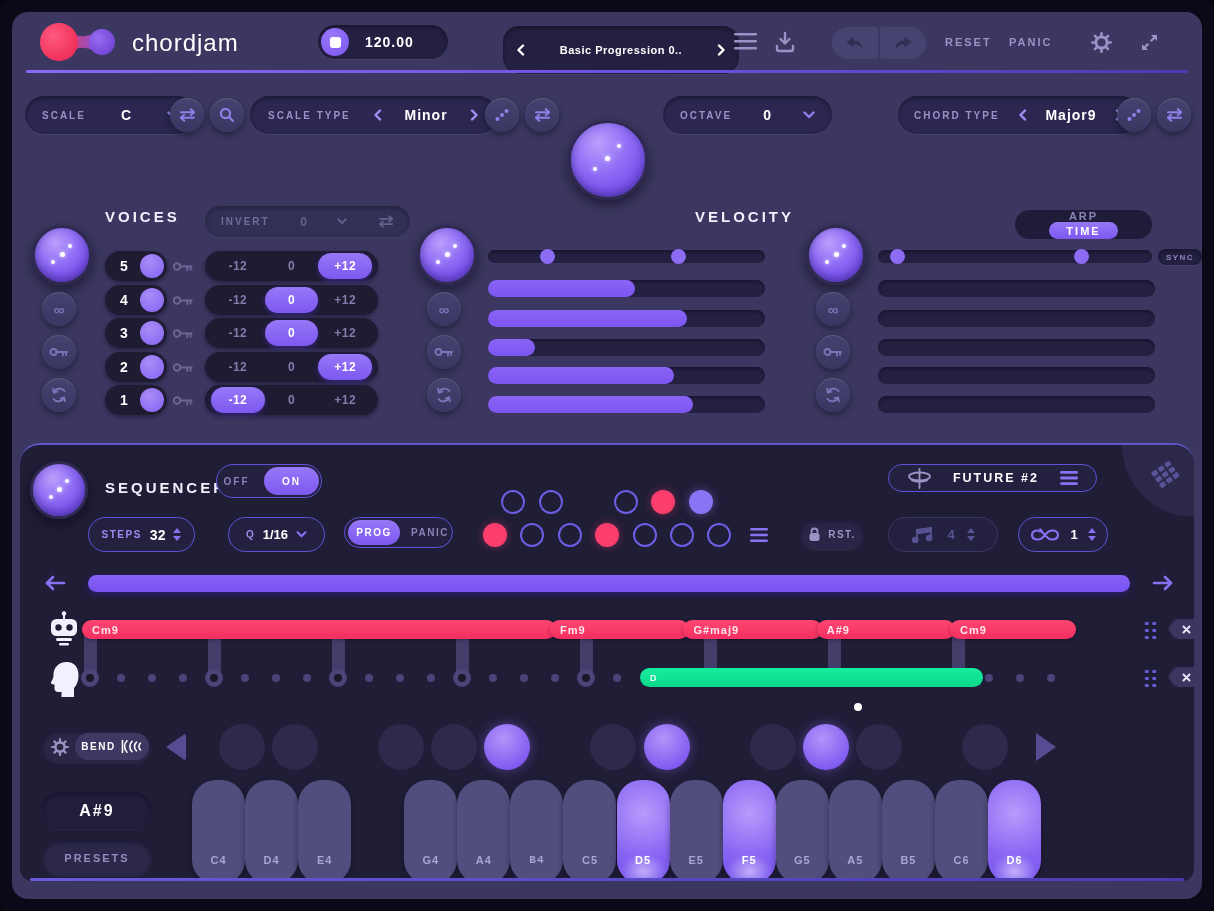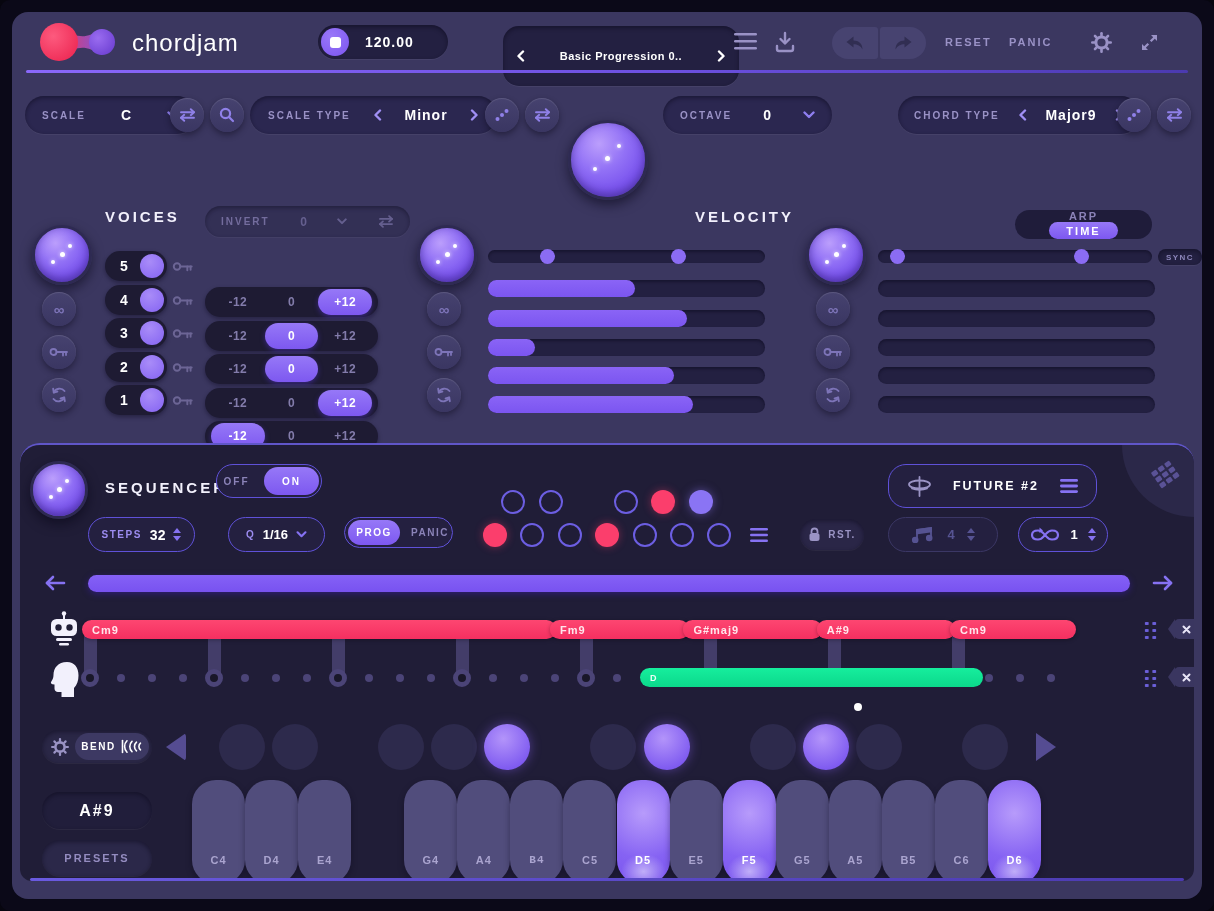--- a/index.html
+++ b/index.html
@@ -13,21 +13,21 @@
   .cbtn{position:absolute;width:34px;height:34px;border-radius:50%;background:linear-gradient(180deg,#46426f,#3a3662);box-shadow:0 3px 6px rgba(10,8,25,.45), inset 0 1px 1px rgba(255,255,255,.12);display:flex;align-items:center;justify-content:center;color:#8f80e8;}
   .knob{position:absolute;border-radius:50%;background:radial-gradient(circle at 38% 28%, #bb9efc 0%, #9271f6 38%, #7a54ee 68%, #6a46df 100%);box-shadow:0 5px 12px rgba(8,6,22,.55), inset 0 -3px 8px rgba(40,22,100,.5);border:3px solid #2e2a52;}
   .knob i{position:absolute;background:#fff;border-radius:50%;box-shadow:0 0 4px rgba(255,255,255,.8);}
   .kd1{width:4px;height:4px;left:30%;top:60%;}
   .kd2{width:5px;height:5px;left:46%;top:44%;}
   .kd3{width:4px;height:4px;left:62%;top:29%;}
   
   .numpill{position:absolute;width:62px;height:30px;background:#1e1b33;border-radius:16px;display:flex;align-items:center;box-shadow:0 2px 4px rgba(8,6,22,.4);}
   .numpill .n{color:#fff;font-weight:bold;font-size:14px;margin-left:15px;flex:1;}
   .numpill .c{width:24px;height:24px;border-radius:50%;background:radial-gradient(circle at 40% 32%,#a98cf8,#8463f2);margin-right:3px;}
-  .vsel{position:absolute;width:173px;height:30px;background:#1e1b33;border-radius:16px;display:flex;align-items:center;justify-content:space-between;padding:0 6px;box-sizing:border-box;box-shadow:0 2px 4px rgba(8,6,22,.4);margin-top:36px;}
+  .vsel{position:absolute;width:173px;height:30px;background:#1e1b33;border-radius:16px;display:flex;align-items:center;justify-content:space-between;padding:0 6px;box-sizing:border-box;box-shadow:0 2px 4px rgba(8,6,22,.4);}
   .vopt{width:54px;height:26px;display:flex;align-items:center;justify-content:center;font-size:12px;font-weight:bold;color:#837cab;border-radius:13px;letter-spacing:.5px;}
   .vopt.on{background:linear-gradient(180deg,#9678f7,#7d58f0);color:#fff;box-shadow:0 2px 5px rgba(80,50,200,.5);}
   .vbar{position:absolute;width:277px;height:17px;border-radius:9px;background:#232041;box-shadow:inset 0 2px 3px rgba(8,6,22,.4);}
   .vfill{position:absolute;left:0;top:0;height:100%;border-radius:9px;background:linear-gradient(180deg,#8a64f6,#7b55f0);}
   .slider{position:absolute;height:13px;border-radius:7px;background:#232041;box-shadow:inset 0 2px 3px rgba(8,6,22,.4);}
   .handle{position:absolute;top:-1px;width:15px;height:15px;border-radius:50%;background:#8b6cf3;}
   .toggle-pill{position:absolute;background:#1f1c3a;border-radius:15px;display:flex;align-items:center;}
   
   .seqpanel{position:absolute;left:8px;top:431px;width:1174px;height:438px;background:#201d37;border-radius:20px 20px 12px 12px;border-top:2px solid #6056c9;box-sizing:border-box;overflow:hidden;}
   .seqpanel::after{content:"";position:absolute;left:10px;right:10px;bottom:0;height:3px;background:linear-gradient(90deg,#6a5ae0,#4b3ab0);border-radius:2px;}
@@ -94,21 +94,21 @@
     </svg>
     <span class="abs" style="left:120px;top:17px;font-size:24px;color:#fff;letter-spacing:1px;">chordjam</span>
 
     <div class="pill dark" style="left:306px;top:13px;width:130px;height:34px;border-radius:17px;">
       <span style="width:28px;height:28px;border-radius:50%;background:radial-gradient(circle at 38% 30%,#9a78f8,#7b55f0);margin-left:3px;display:flex;align-items:center;justify-content:center;">
         <i style="width:11px;height:11px;background:#fff;border-radius:3px;"></i>
       </span>
       <span class="val" style="margin-left:16px;font-size:14px;">120.00</span>
     </div>
 
-    <div class="pill dark" style="left:491px;top:14px;width:210px;height:32px;border-radius:16px;justify-content:space-between;padding:14px 13px;">
+    <div class="pill dark" style="left:491px;top:14px;width:210px;height:32px;border-radius:16px;justify-content:space-between;padding:8px 13px;">
       <svg width="9" height="12" viewBox="0 0 9 12" fill="none" stroke="#ffffff" stroke-width="2.4" stroke-linecap="round" stroke-linejoin="round">
             <polyline points="7,1.5 2.5,6 7,10.5"></polyline>
           </svg>
       <span style="color:#fff;font-weight:bold;font-size:11px;letter-spacing:.5px;">Basic Progression 0..</span>
       <svg width="9" height="12" viewBox="0 0 9 12" fill="none" stroke="#ffffff" stroke-width="2.4" stroke-linecap="round" stroke-linejoin="round">
             <polyline points="2,1.5 6.5,6 2,10.5"></polyline>
           </svg>
     </div>
 
     <svg class="abs" style="left:722px;top:21px;" width="23" height="18" viewBox="0 0 23 18">
@@ -537,21 +537,21 @@
         </svg>
 
     <div class="pill dark" style="left:780px;top:74px;width:64px;height:31px;border-radius:16px;justify-content:center;gap:7px;background:#2a2647;">
       <svg width="13" height="15" viewBox="0 0 13 15">
             <path d="M3.5,6 V4.5 a3,3 0 0 1 6,0 V6" fill="none" stroke="#9a93c4" stroke-width="1.8"></path>
             <rect x="1.5" y="6" width="10" height="8" rx="2.5" fill="#9a93c4"></rect>
           </svg>
       <span style="font-size:10px;font-weight:bold;letter-spacing:1.5px;color:#9a93c4;">RST.</span>
     </div>
 
-    <div class="opill" style="left:868px;top:19px;width:209px;height:44px;justify-content:space-between;padding:0 18px;">
+    <div class="opill" style="left:868px;top:19px;width:209px;height:28px;justify-content:space-between;padding:0 18px;">
       <svg width="25" height="21" viewBox="0 0 25 21" fill="none" stroke="#9a93c4" stroke-width="1.8" stroke-linecap="round">
             <path d="M12.5,1 V20"></path>
             <ellipse cx="12.5" cy="8.5" rx="10.5" ry="4"></ellipse>
             <path d="M5,12.5 a10.5,4.5 0 0 0 15,0"></path>
           </svg>
       <span style="font-size:12.5px;font-weight:bold;letter-spacing:2px;color:#fff;">FUTURE #2</span>
       <svg width="18" height="14" viewBox="0 0 18 14">
             <g fill="#8672f2">
               <rect x="0" y="0" width="18" height="2.8" rx="1.4"></rect>
               <rect x="0" y="5.6" width="18" height="2.8" rx="1.4"></rect>

